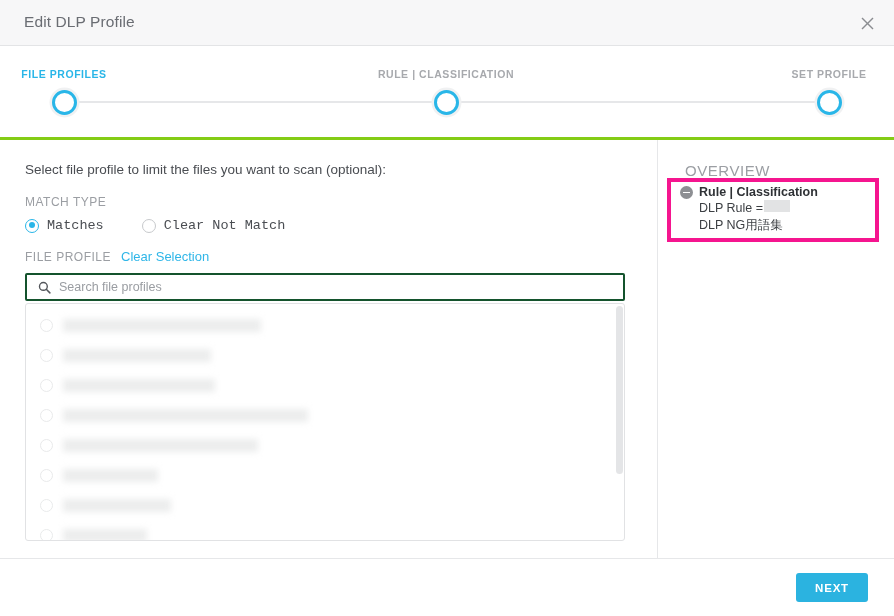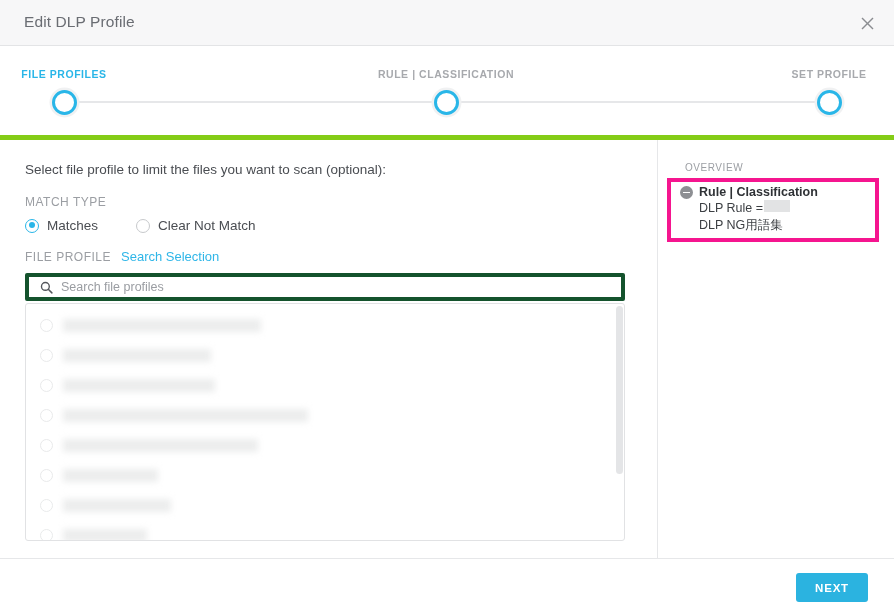--- a/index.html
+++ b/index.html
@@ -36,21 +36,21 @@
     display: flex; align-items: center; justify-content: center;
     cursor: pointer;
   }
   .close-btn svg { display: block; }
 
   
   .stepper {
     position: absolute; left: 0; top: 46px;
     width: 894px; height: 94px;
     background: #ffffff;
-    border-bottom: 5px solid #84cc16;
+    border-bottom: 3px solid #84cc16;
   }
   .step-line {
     position: absolute; top: 55px; left: 64px;
     width: 765px; height: 2px; background: #e6e7e9;
   }
   .step {
     position: absolute; top: 22px;
     width: 150px; margin-left: -75px;
     text-align: center;
   }
@@ -116,35 +116,35 @@
     margin-right: 8px; position: relative; flex: none;
   }
   .radio-item.checked .radio-dot {
     border-color: #29b6e8;
   }
   .radio-item.checked .radio-dot::after {
     content: ""; position: absolute;
     left: 2.5px; top: 2.5px; width: 6px; height: 6px;
     border-radius: 50%; background: #29b6e8;
   }
-  .radio-text { font-size: 13.5px; color: #4a4d52; }
+  .radio-text { font-size: 13.5px; color: #4a4d52; font-family: Liberation Mono, monospace; }
 
   .fileprofile-row {
     display: flex; align-items: baseline; margin-bottom: 9px; text-align: center;
   }
   .fileprofile-row .field-label { margin-bottom: 0; }
   .clear-link {
     font-size: 13px; color: #2fb6e8; margin-left: 10px;
     cursor: pointer;
   }
 
   .search-box {
     position: relative;
     width: 600px; height: 28px;
-    border: 4px solid #14532d; border-radius: 2px;
+    border: 2px solid #14532d; border-radius: 2px;
     background: #ffffff;
     display: flex; align-items: center;
     margin-bottom: 2px;
   }
   .search-icon {
     margin: 0 8px 0 11px; display: flex; flex: none;
   }
   .search-input {
     border: none; outline: none; background: transparent;
     font-family: "Liberation Sans", sans-serif;
@@ -192,21 +192,21 @@
     background: #e4e5e7; border-radius: 4px;
   }
 
   
   .right-pane {
     position: absolute; left: 658px; top: 0;
     width: 236px; height: 418px;
     padding: 22px 14px 0 27px;
   }
   .overview-label {
-    font-size: 10px; color: #9b9ea3; letter-spacing: .55px;
+    font-size: 15px; color: #9b9ea3; letter-spacing: .55px;
     text-transform: uppercase; margin-bottom: 9px;
   }
   .overview-highlight {
     position: absolute; left: 9px; top: 38px;
     width: 212px; height: 64px;
     border: 4px solid #f5158f;
     background: #ffffff;
   }
   .overview-card {
     position: absolute; left: 9px; top: 38px;
@@ -308,21 +308,21 @@
           <span class="radio-text">Matches</span>
         </div>
         <div class="radio-item">
           <span class="radio-dot"></span>
           <span class="radio-text">Clear Not Match</span>
         </div>
       </div>
 
       <div class="fileprofile-row">
         <div class="field-label">FILE PROFILE</div>
-        <div class="clear-link">Search Selection</div>
+        <div class="clear-link">Clear Selection</div>
       </div>
 
       <div class="search-box">
         <span class="search-icon">
           <svg width="13" height="13" viewBox="0 0 14 14" aria-hidden="true">
             <circle cx="5.8" cy="5.8" r="4.2" fill="none" stroke="#53565b" stroke-width="1.5"></circle>
             <line x1="8.9" y1="8.9" x2="12.8" y2="12.8" stroke="#53565b" stroke-width="1.6" stroke-linecap="round"></line>
           </svg>
         </span>
         <input class="search-input" type="text" placeholder="Search file profiles" style="">

